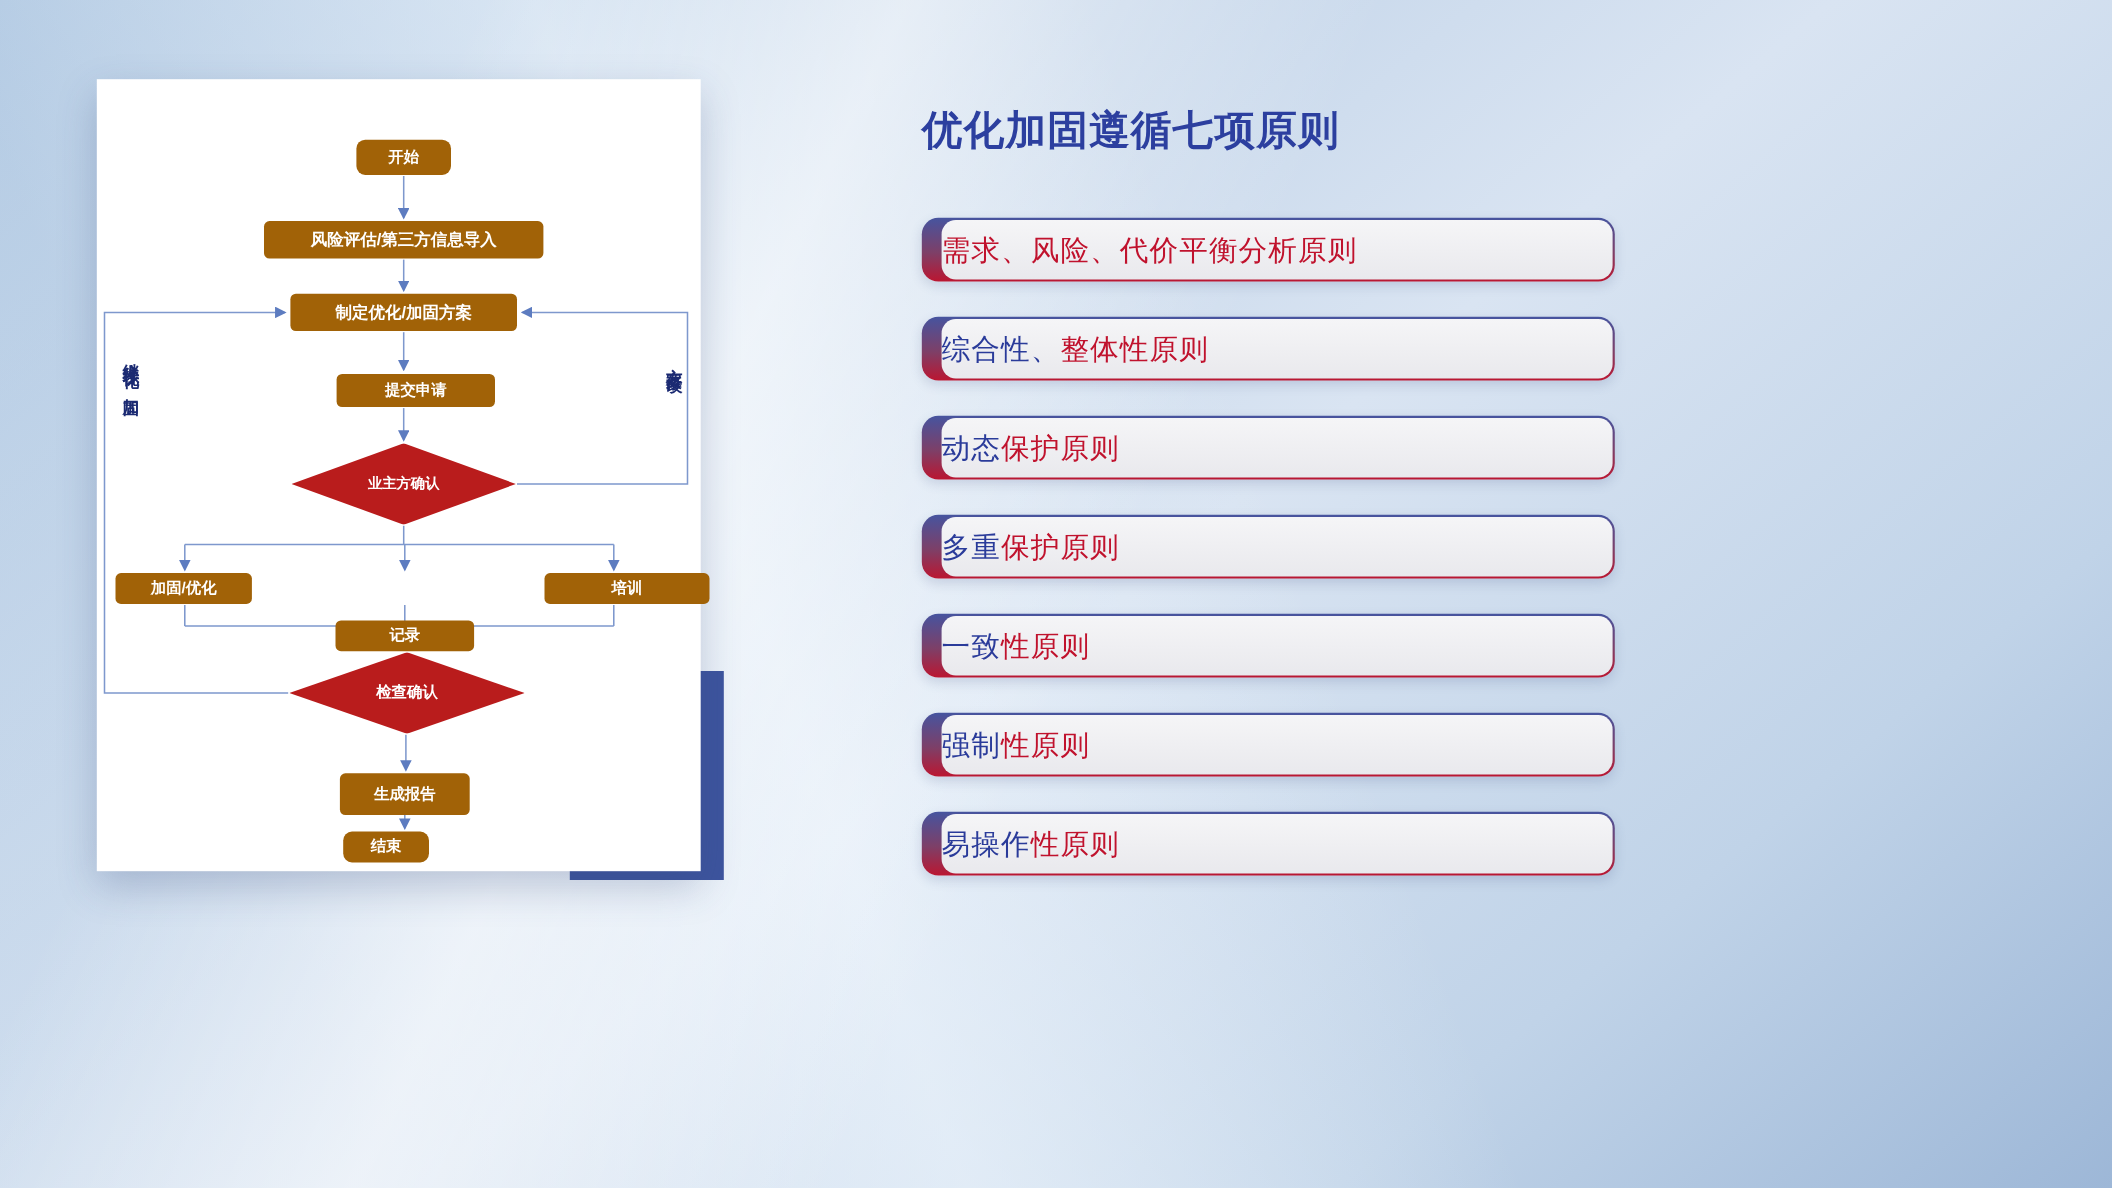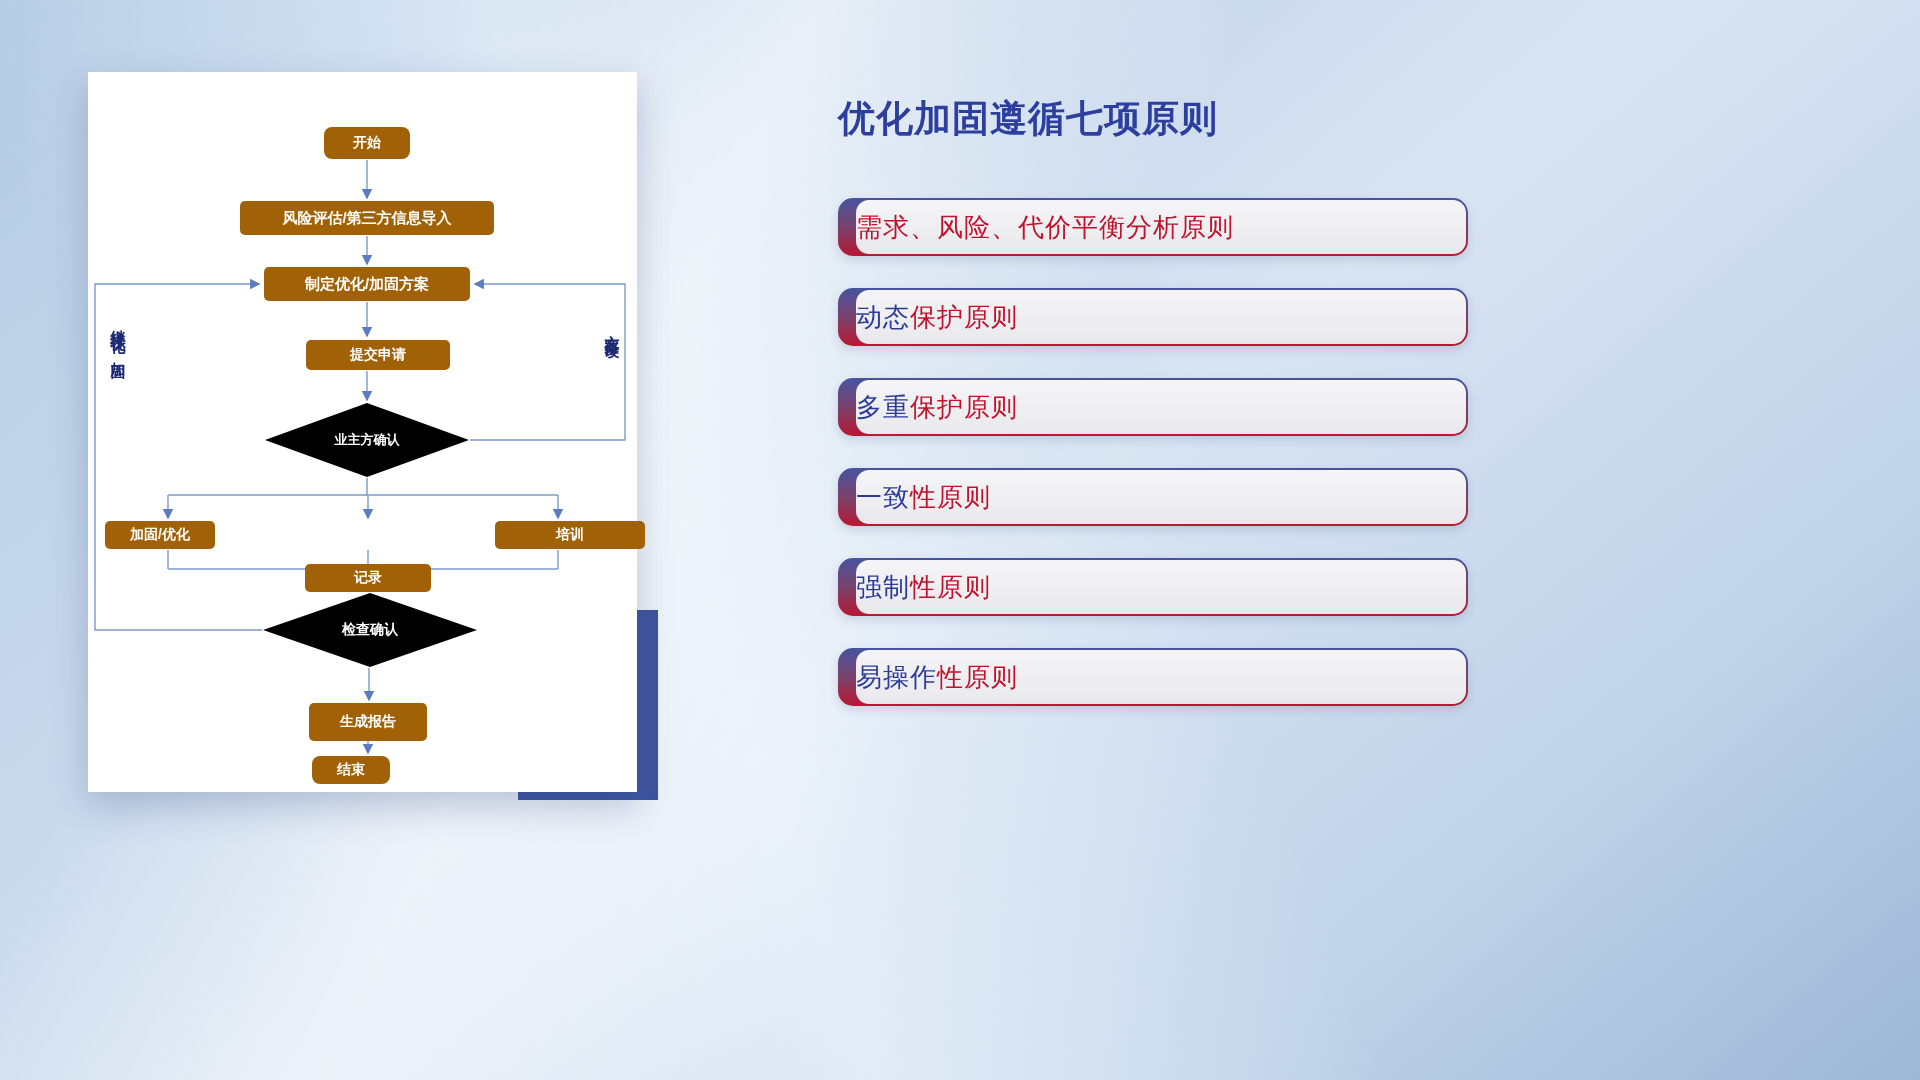--- a/index.html
+++ b/index.html
@@ -26,21 +26,21 @@
   }
   .card svg { position:absolute; left:0; top:0; }
   .fnode {
     position:absolute; background:#a16207; color:#ffffff;
     display:flex; align-items:center; justify-content:center;
     font-weight:bold; font-size:14px; border-radius:5px;
     white-space:nowrap; z-index:2;
   }
   .fnode.terminal { border-radius:8px; }
   .fdiamond {
-    position:absolute; background:#000000; color:#ffffff;
+    position:absolute; background:#b91c1c; color:#ffffff;
     display:flex; align-items:center; justify-content:center;
     font-weight:bold; font-size:14px;
     clip-path:polygon(50% 0,100% 50%,50% 100%,0 50%);
     z-index:2;
   }
   .vlabel {
     position:absolute; writing-mode:vertical-rl; text-orientation:upright;
     color:#1b2a72; font-weight:bold; font-size:15px; letter-spacing:3px;
     z-index:2;
   }
@@ -107,21 +107,21 @@
   <div class="fnode terminal" style="left:236px; top:55px; width:86px; height:32px;">开始</div>
 
   <div class="fnode" style="left:152px; top:129px; width:254px; height:34px; font-size:15px;">风险评估/第三方信息导入</div>
 
   <div class="fnode" style="left:176px; top:195px; width:206px; height:34px; font-size:15px;">制定优化/加固方案</div>
 
   <div class="fnode" style="left:218px; top:268px; width:144px; height:30px;">提交申请</div>
 
   <div class="fdiamond" style="left:177px; top:331px; width:204px; height:74px; font-size:13px;">业主方确认</div>
 
-  <div class="fnode" style="left:17px; top:449px; width:110px; height:28px;">加固/优化</div>
+  <div class="fnode" style="left:17px; top:449px; width:124px; height:28px;">加固/优化</div>
 
   <div class="fnode" style="left:217px; top:449px; width:126px; height:28px;margin-top:43px;">记录</div>
 
   <div class="fnode" style="left:407px; top:449px; width:150px; height:28px;">培训</div>
 
   <div class="fdiamond" style="left:175px; top:521px; width:214px; height:74px;">检查确认</div>
 
   <div class="fnode" style="left:221px; top:631px; width:118px; height:38px;">生成报告</div>
 
   <div class="fnode terminal" style="left:224px; top:684px; width:78px; height:28px;">结束</div>
@@ -135,20 +135,26 @@
 
 <div class="principles">
 
   <div class="pbox">
     <div class="pbox-inner">
       <span class="seg-blue"></span>
       <span class="seg-red">需求、风险、代价平衡分析原则</span>
     </div>
   </div>
 
+  <div class="pbox">
+    <div class="pbox-inner">
+      <span class="seg-blue">综合性、</span>
+      <span class="seg-red">整体性原则</span>
+    </div>
+  </div>
 
   <div class="pbox">
     <div class="pbox-inner">
       <span class="seg-blue">动态</span>
       <span class="seg-red">保护原则</span>
     </div>
   </div>
 
   <div class="pbox">
     <div class="pbox-inner">

